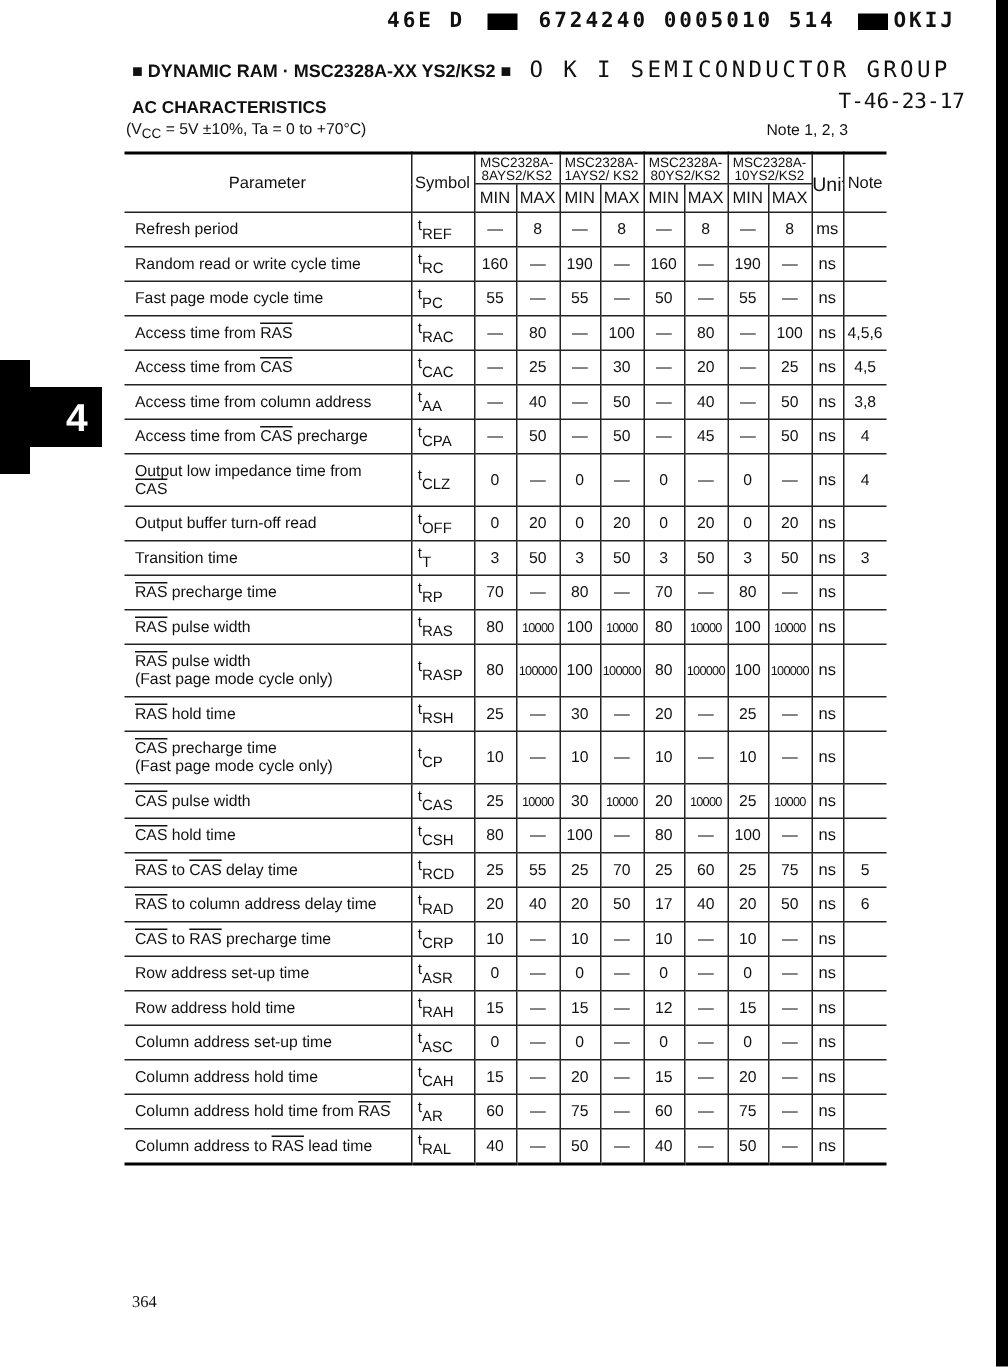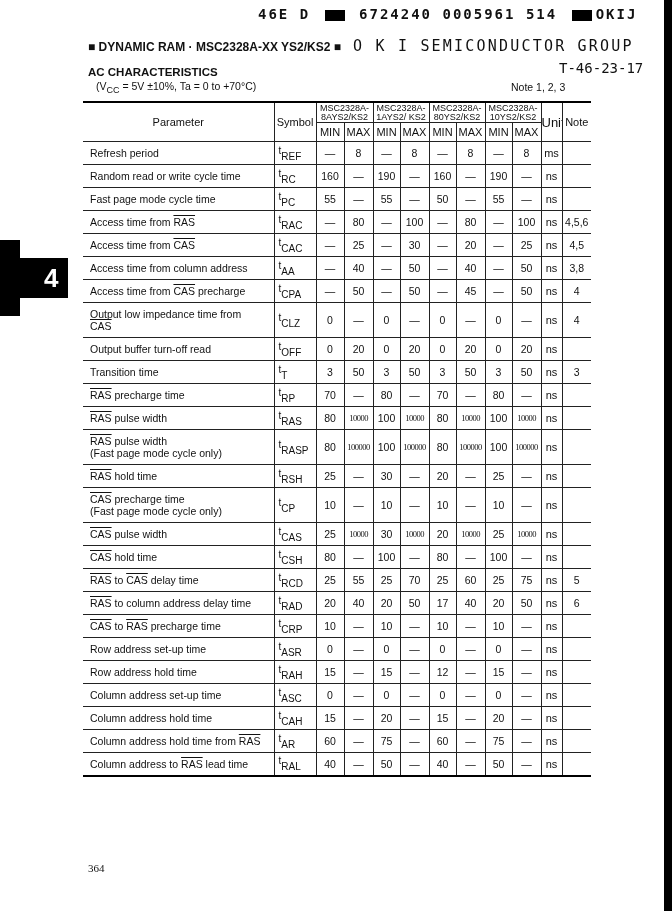--- a/index.html
+++ b/index.html
@@ -6,59 +6,59 @@
   body { width: 672px; height: 911px; position: relative; overflow: hidden; color: #111;
          font-family: "Liberation Sans", sans-serif; }
   .right-edge { position: absolute; right: 0; top: 0; width: 8px; height: 911px; background: #000; }
   .top-code { position: absolute; left: 258px; top: 6px; font-family: "DejaVu Sans Mono", monospace;
               font-size: 14px; letter-spacing: 2px; font-weight: bold; white-space: nowrap; }
   .top-code .blk { display: inline-block; width: 20px; height: 11px; background: #000; vertical-align: middle; margin: 0 4px; }
   .series-line { position: absolute; left: 88px; top: 40px; font-size: 12px; font-weight: bold; white-space: nowrap; }
   .group-name { position: absolute; left: 353px; top: 37px; font-family: "DejaVu Sans Mono", monospace;
                 font-size: 15px; letter-spacing: 2.2px; white-space: nowrap; }
   .section-title { position: absolute; left: 88px; top: 66px; font-size: 11.5px; font-weight: bold; }
-  .conditions { position: absolute; left: 96px; top: 80px; font-size: 10.5px; white-space: nowrap; }
+  .conditions { position: absolute; left: 84px; top: 80px; font-size: 10.5px; white-space: nowrap; }
   .conditions sub { font-size: 9px; vertical-align: -3px; }
   .doc-code { position: absolute; left: 559px; top: 60px; font-family: "DejaVu Sans Mono", monospace; font-size: 14px; }
   .note-ref { position: absolute; left: 511px; top: 81px; font-size: 10.5px; }
   .tab-marker { position: absolute; left: 0; top: 258px; width: 68px; height: 40px; background: #000; }
   .tab-marker .stem { position: absolute; left: 0; top: -18px; width: 20px; height: 76px; background: #000; }
   .tab-marker span { position: absolute; left: 44px; top: 5px; color: #fff; font-weight: bold; font-size: 26px; }
   .page-num { position: absolute; left: 88px; top: 862px; font-family: "Liberation Serif", serif; font-size: 11px; }
 
   table.ac { position: absolute; left: 83px; top: 101px; width: 508px; border-collapse: collapse;
              font-size: 10.5px; table-layout: fixed; }
   table.ac td, table.ac th { border: 1px solid #222; padding: 0; text-align: center; font-weight: normal; overflow: hidden; }
   table.ac tr.hdr1 th { height: 19px; font-size: 9px; line-height: 9px; }
   table.ac tr.hdr2 th { height: 18px; font-size: 11px; }
   table.ac thead { border-top: 2px solid #000; }
   table.ac td.param { text-align: left; padding-left: 7px; border-left: none; }
   table.ac td.sym { text-align: left; padding-left: 4px; font-size: 11px; }
   table.ac td.sym sub { font-size: 10px; vertical-align: -3px; }
   table.ac td.v { font-size: 10.5px; }
-  table.ac td.v.small { font-size: 8.5px; letter-spacing: -0.5px; font-family: Liberation Serif, serif; }
+  table.ac td.v.small { font-size: 8.5px; letter-spacing: -0.5px; }
   table.ac td.unit { font-size: 11px; }
   table.ac td.note { border-right: none; }
   table.ac th.param-h { border-left: none; text-align: center; }
   table.ac th.note-h { border-right: none; }
   table.ac tbody tr { height: 23px; }
   table.ac tbody tr.tall { height: 35px; }
   table.ac tbody tr:last-child td { border-bottom: 2px solid #000; }
   .ov { text-decoration: overline; }
   .param-line { display: block; line-height: 12px; }
 </style>
 </head>
 <body>
 
 <div class="right-edge"></div>
 
 <div class="top-code">
   <span>46E D</span>
   <span class="blk"></span>
-  <span>6724240 0005961 514</span>
+  <span>6724240 0005010 514</span>
   <span class="blk"></span><span>OKIJ</span>
 </div>
 
 <div class="series-line">■ DYNAMIC RAM · MSC2328A-XX YS2/KS2 ■</div>
 <div class="group-name">O K I  SEMICONDUCTOR GROUP</div>
 <div class="doc-code">T-46-23-17</div>
 <div class="section-title">AC CHARACTERISTICS</div>
 <div class="conditions"><span>(V</span><sub>CC</sub><span> = 5V ±10%, Ta = 0 to +70°C)</span></div>
 <div class="note-ref">Note 1, 2, 3</div>
 

